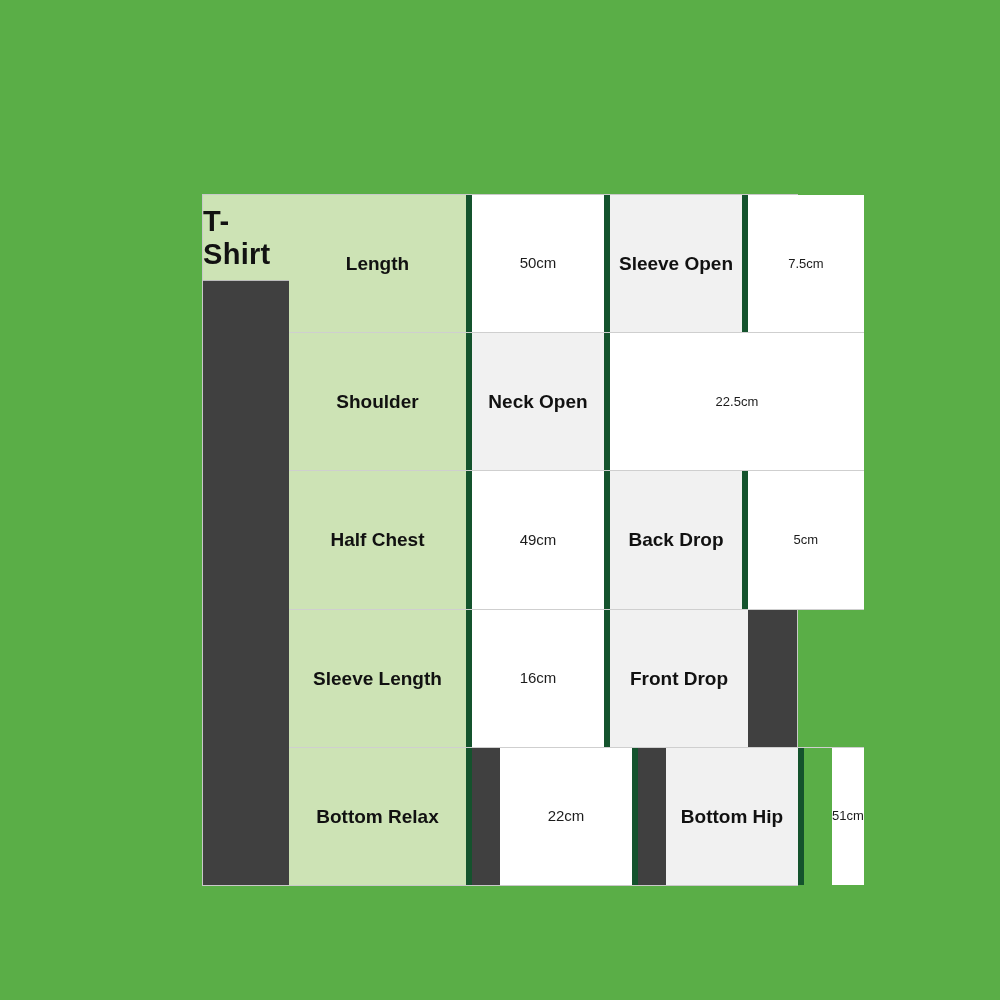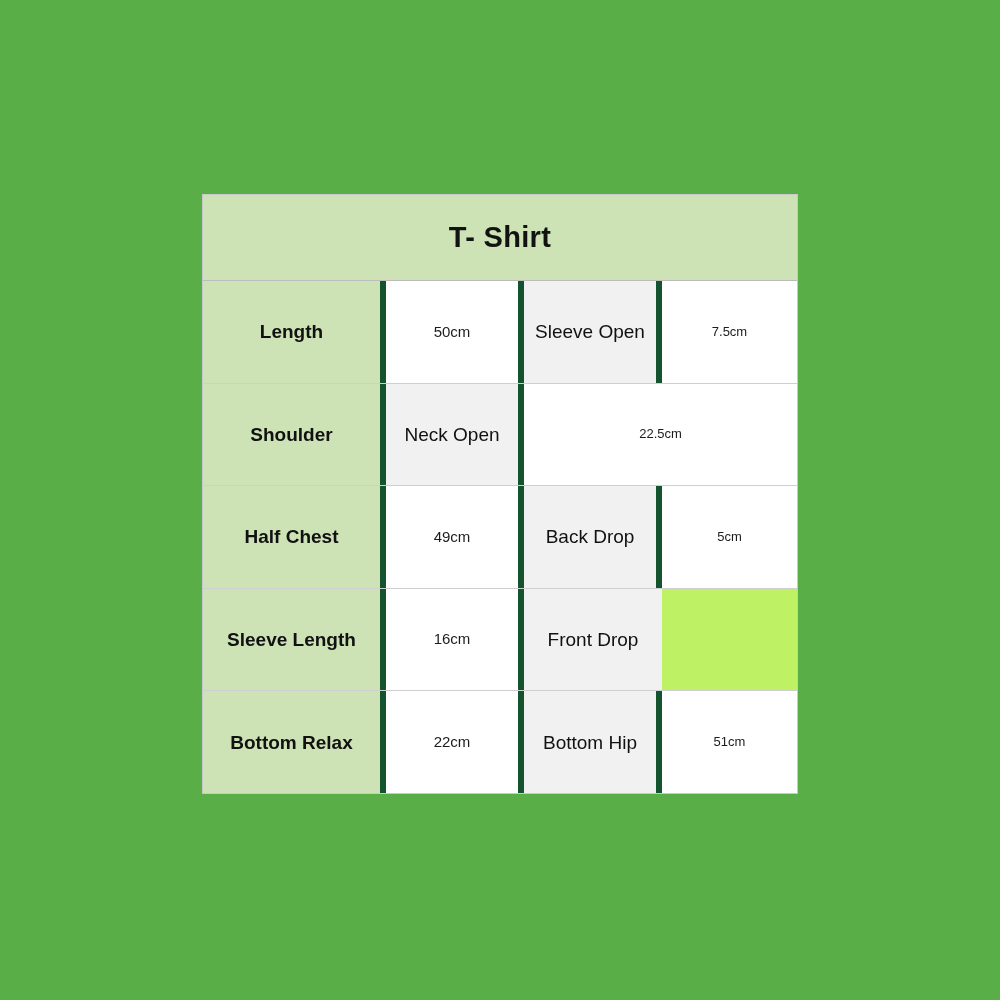--- a/index.html
+++ b/index.html
@@ -12,26 +12,26 @@
     background: #5aae47;
     font-family: "Liberation Sans", sans-serif;
     overflow: hidden;
   }
 
   #size-chart-card {
     position: absolute;
     left: 202px;
     top: 194px;
     width: 596px;
-    height: 600px;
-    background: #bef264;
+    height: 692px;
+    background: #404040;
     box-sizing: border-box;
     border: 1px solid #c9c9c9;
     display: flex;
-    flex-direction: column;
+    flex-direction: row;
   }
 
   #chart-header {
     height: 86px;
     flex: 0 0 86px;
     background: #cde3b5;
     display: flex;
     align-items: center;
     justify-content: center;
     border-bottom: 1px solid #bcbcbc;
@@ -52,20 +52,21 @@
   }
 
   .chart-row {
     flex: 1 1 0;
     display: flex;
     border-bottom: 1px solid #cfcfcf;
     box-sizing: border-box;
   }
   .chart-row:last-child {
     border-bottom: none;
+    gap: 28px;
   }
 
   .cell {
     display: flex;
     align-items: center;
     justify-content: center;
     text-align: center;
     box-sizing: border-box;
     border-right: 6px solid #14532d;
     line-height: 1.22;
@@ -87,21 +88,21 @@
     flex: 0 0 138px;
     background: #ffffff;
     font-weight: normal;
     font-size: 15px;
     color: #1c1c1c;
   }
 
   .cell-label-gray {
     flex: 0 0 138px;
     background: #f1f1f1;
-    font-weight: normal;
+    font-weight: bold;
     font-size: 19px;
     color: #111111;
     padding: 0 4px;
   }
 
   .cell-value-last {
     flex: 1 1 auto;
     background: #ffffff;
     font-weight: normal;
     font-size: 13px;

